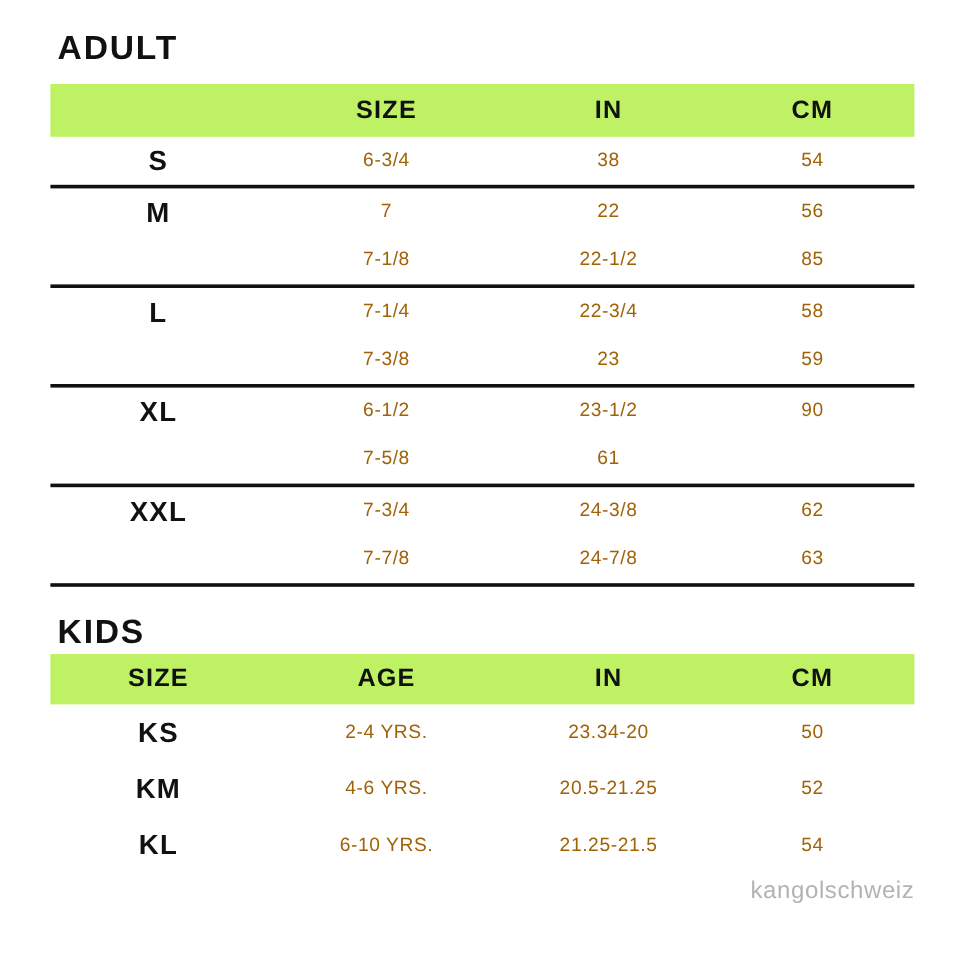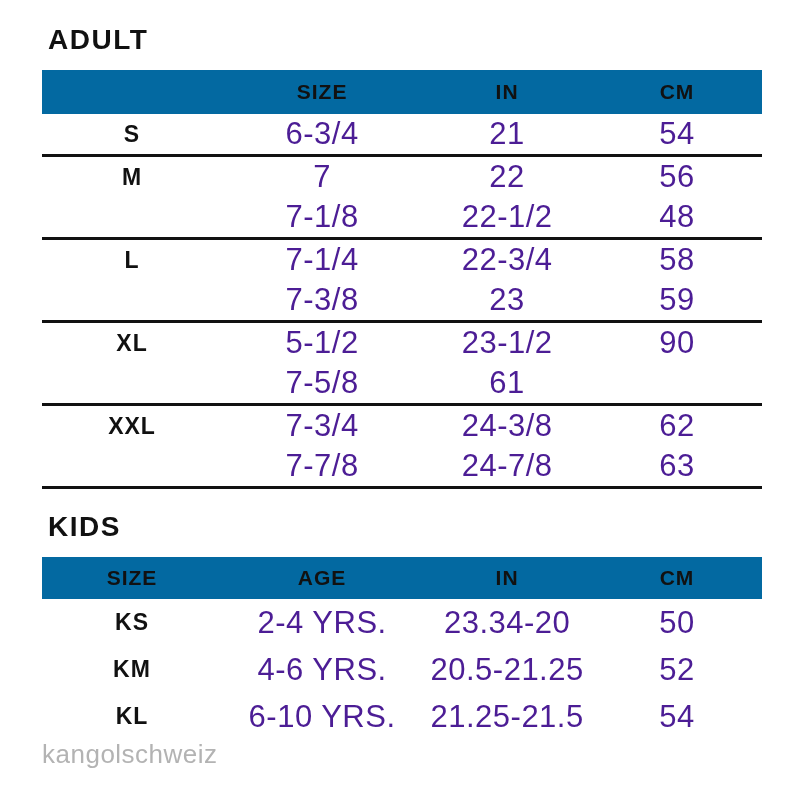--- a/index.html
+++ b/index.html
@@ -13,29 +13,29 @@
 
   .section-title {
     font-size: 28px;
     font-weight: 700;
     letter-spacing: 1.5px;
     color: #111111;
     line-height: 28px;
     margin-left: 6px;
   }
   .title-adult { margin-bottom: 16px; }
-  .title-kids  { margin-top: 24px; margin-bottom: 16px; }
+  .title-kids  { margin-top: 24px; margin-bottom: 4px; }
 
   .table { width: 720px; }
 
   .thead {
     display: grid;
     grid-template-columns: 25% 27.8% 23.6% 23.6%;
     align-items: center;
-    background: #0369a1;
+    background: #bef264;
   }
   .thead.adult-head { height: 44px; }
   .thead.kids-head  { height: 42px; }
 
   .row {
     display: grid;
     grid-template-columns: 25% 27.8% 23.6% 23.6%;
     align-items: center;
     height: 40px;
   }
@@ -45,35 +45,35 @@
 
   .cell { text-align: center; }
   .hcell {
     text-align: center;
     font-weight: 700;
     font-size: 21px;
     letter-spacing: 1px;
     color: #111111;
   }
   .vcell {
-    font-size: 31px;
+    font-size: 16px;
     font-weight: 300;
     letter-spacing: 0.5px;
-    color: #4c1d95;
+    color: #a16207;
   }
   .lcell {
     font-weight: 700;
     font-size: 23px;
     letter-spacing: 1px;
     color: #111111;
   }
 
   .watermark {
-    text-align: left;
-    font-size: 26px;
+    text-align: right;
+    font-size: 20px;
     line-height: 22px;
     letter-spacing: 0.5px;
     color: #b3b3b3;
     margin-top: 3px;
   }
 </style>
 </head>
 <body>
 
 <div class="page">
@@ -86,37 +86,37 @@
         <div class="hcell"></div>
         <div class="hcell">SIZE</div>
         <div class="hcell">IN</div>
         <div class="hcell">CM</div>
       </div>
 
       <div class="group">
         <div class="row">
           <div class="cell lcell">S</div>
           <div class="cell vcell">6-3/4</div>
-          <div class="cell vcell">21</div>
+          <div class="cell vcell">38</div>
           <div class="cell vcell">54</div>
         </div>
       </div>
 
       <div class="group">
         <div class="row">
           <div class="cell lcell">M</div>
           <div class="cell vcell">7</div>
           <div class="cell vcell">22</div>
           <div class="cell vcell">56</div>
         </div>
         <div class="row">
           <div class="cell lcell"></div>
           <div class="cell vcell">7-1/8</div>
           <div class="cell vcell">22-1/2</div>
-          <div class="cell vcell">48</div>
+          <div class="cell vcell">85</div>
         </div>
       </div>
 
       <div class="group">
         <div class="row">
           <div class="cell lcell">L</div>
           <div class="cell vcell">7-1/4</div>
           <div class="cell vcell">22-3/4</div>
           <div class="cell vcell">58</div>
         </div>
@@ -124,21 +124,21 @@
           <div class="cell lcell"></div>
           <div class="cell vcell">7-3/8</div>
           <div class="cell vcell">23</div>
           <div class="cell vcell">59</div>
         </div>
       </div>
 
       <div class="group">
         <div class="row">
           <div class="cell lcell">XL</div>
-          <div class="cell vcell">5-1/2</div>
+          <div class="cell vcell">6-1/2</div>
           <div class="cell vcell">23-1/2</div>
           <div class="cell vcell">90</div>
         </div>
         <div class="row">
           <div class="cell lcell"></div>
           <div class="cell vcell">7-5/8</div>
           <div class="cell vcell">61</div>
         </div>
       </div>
 

